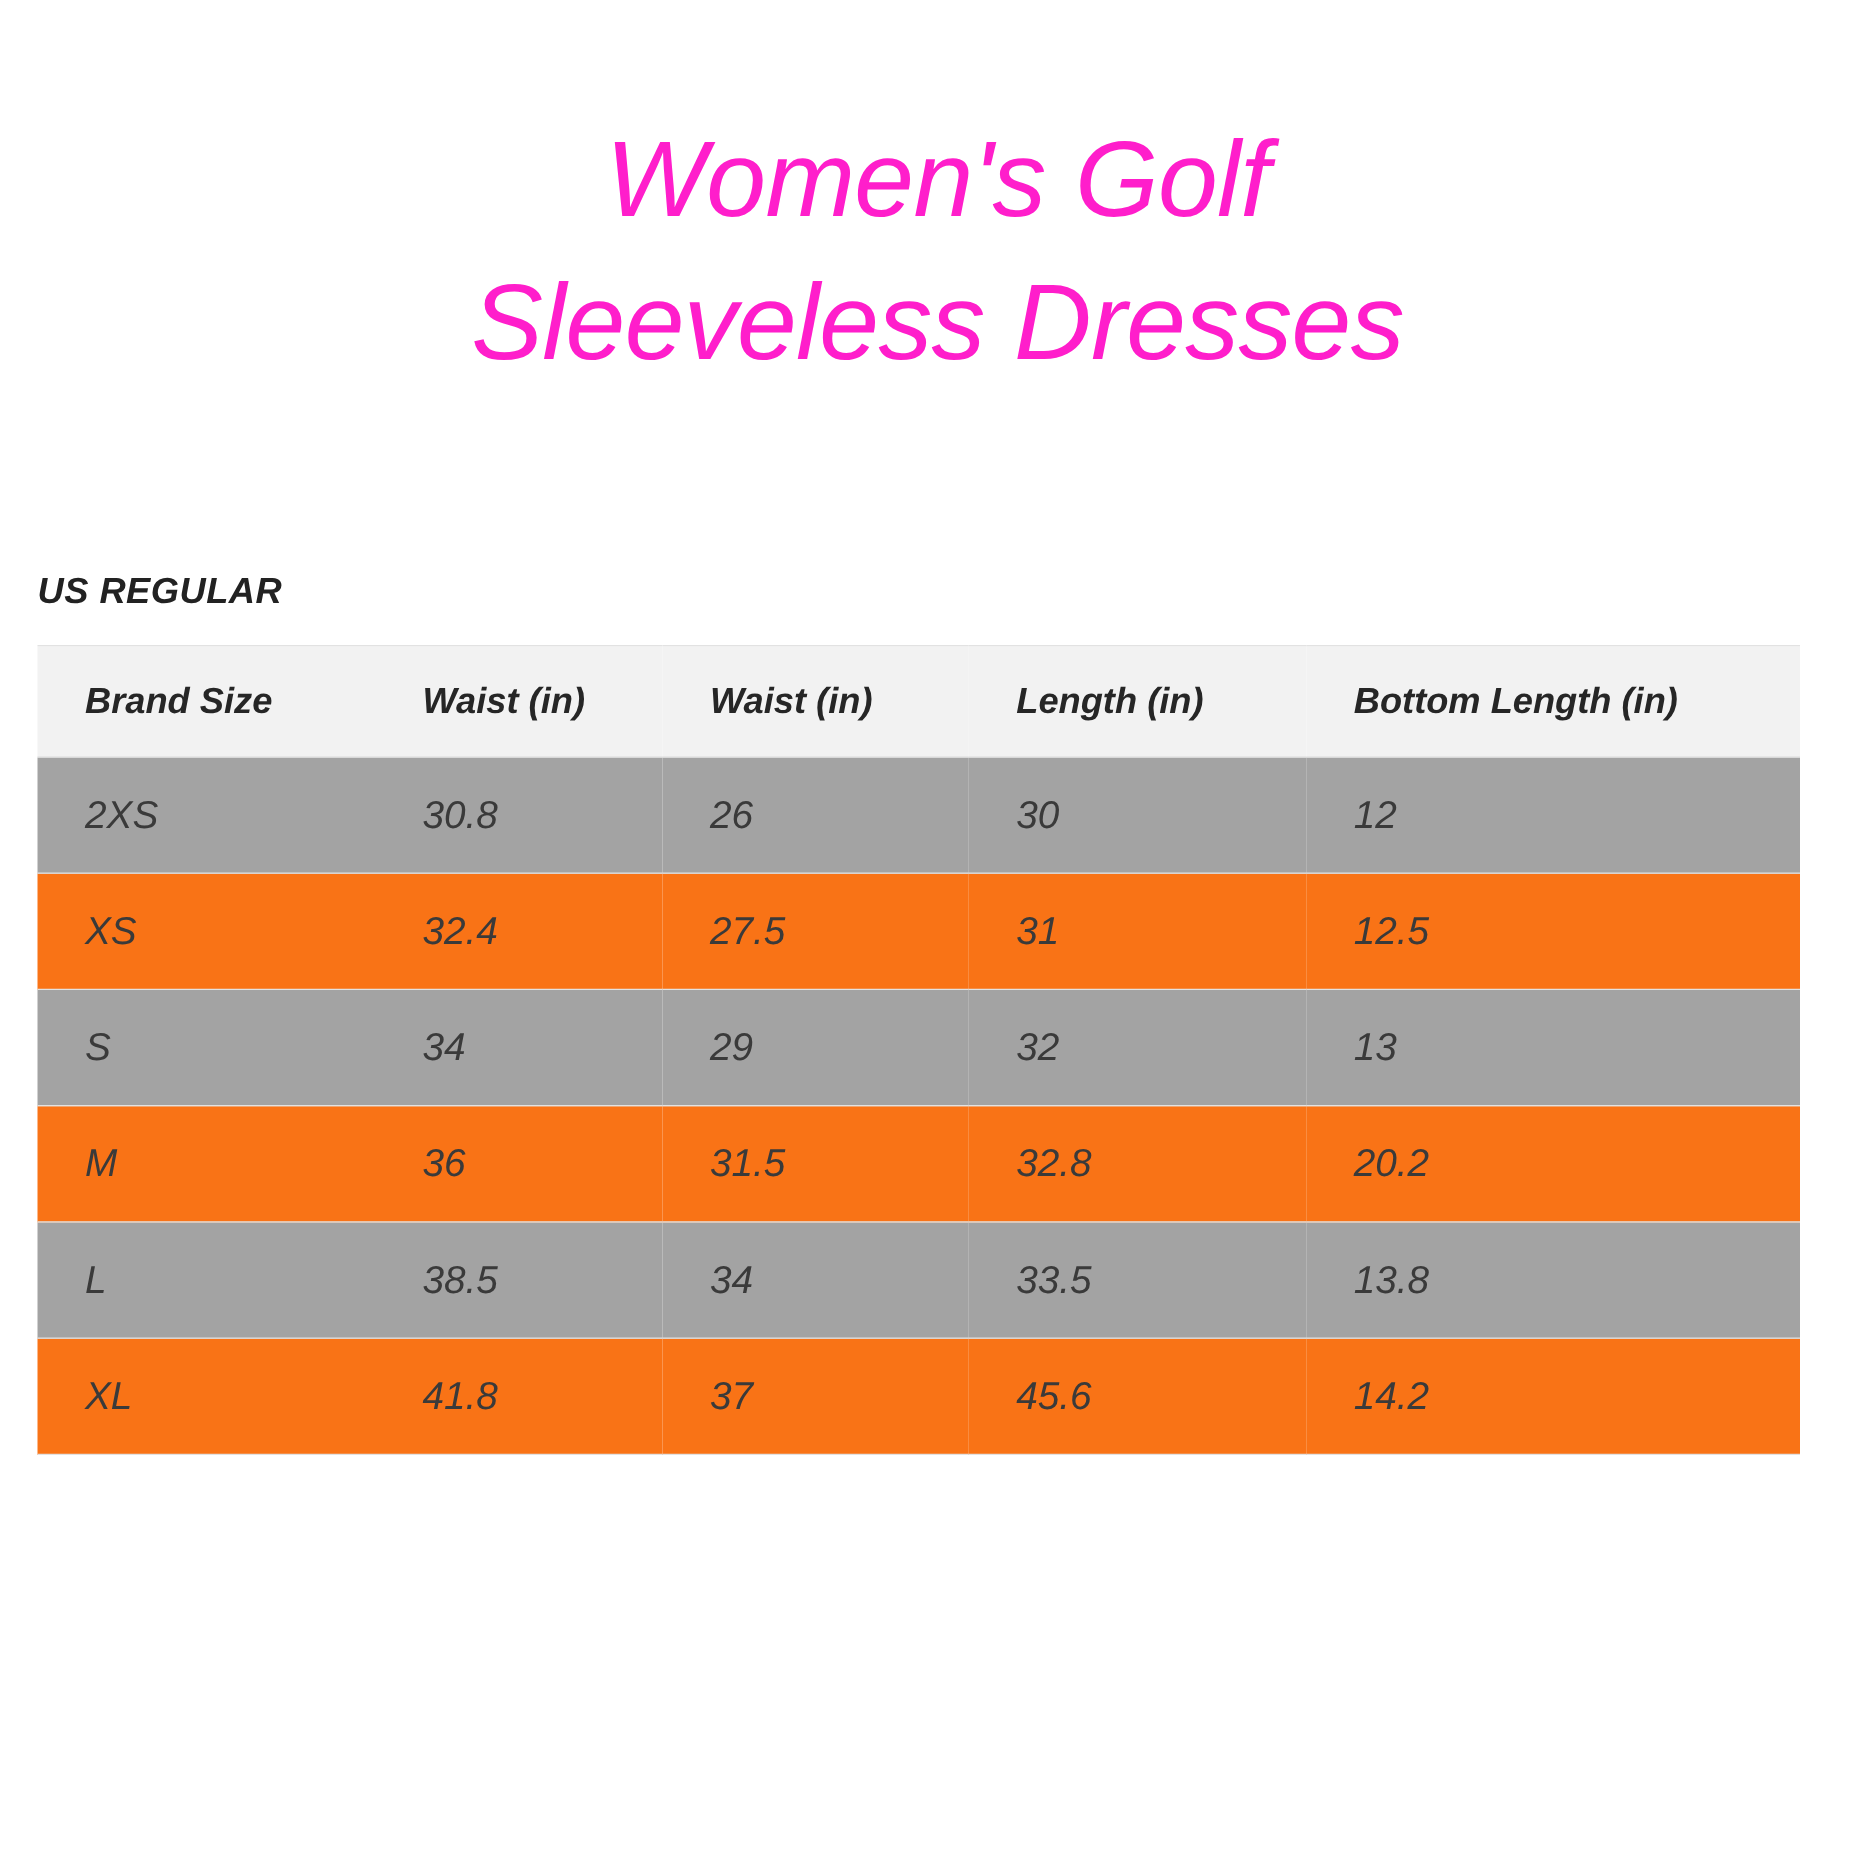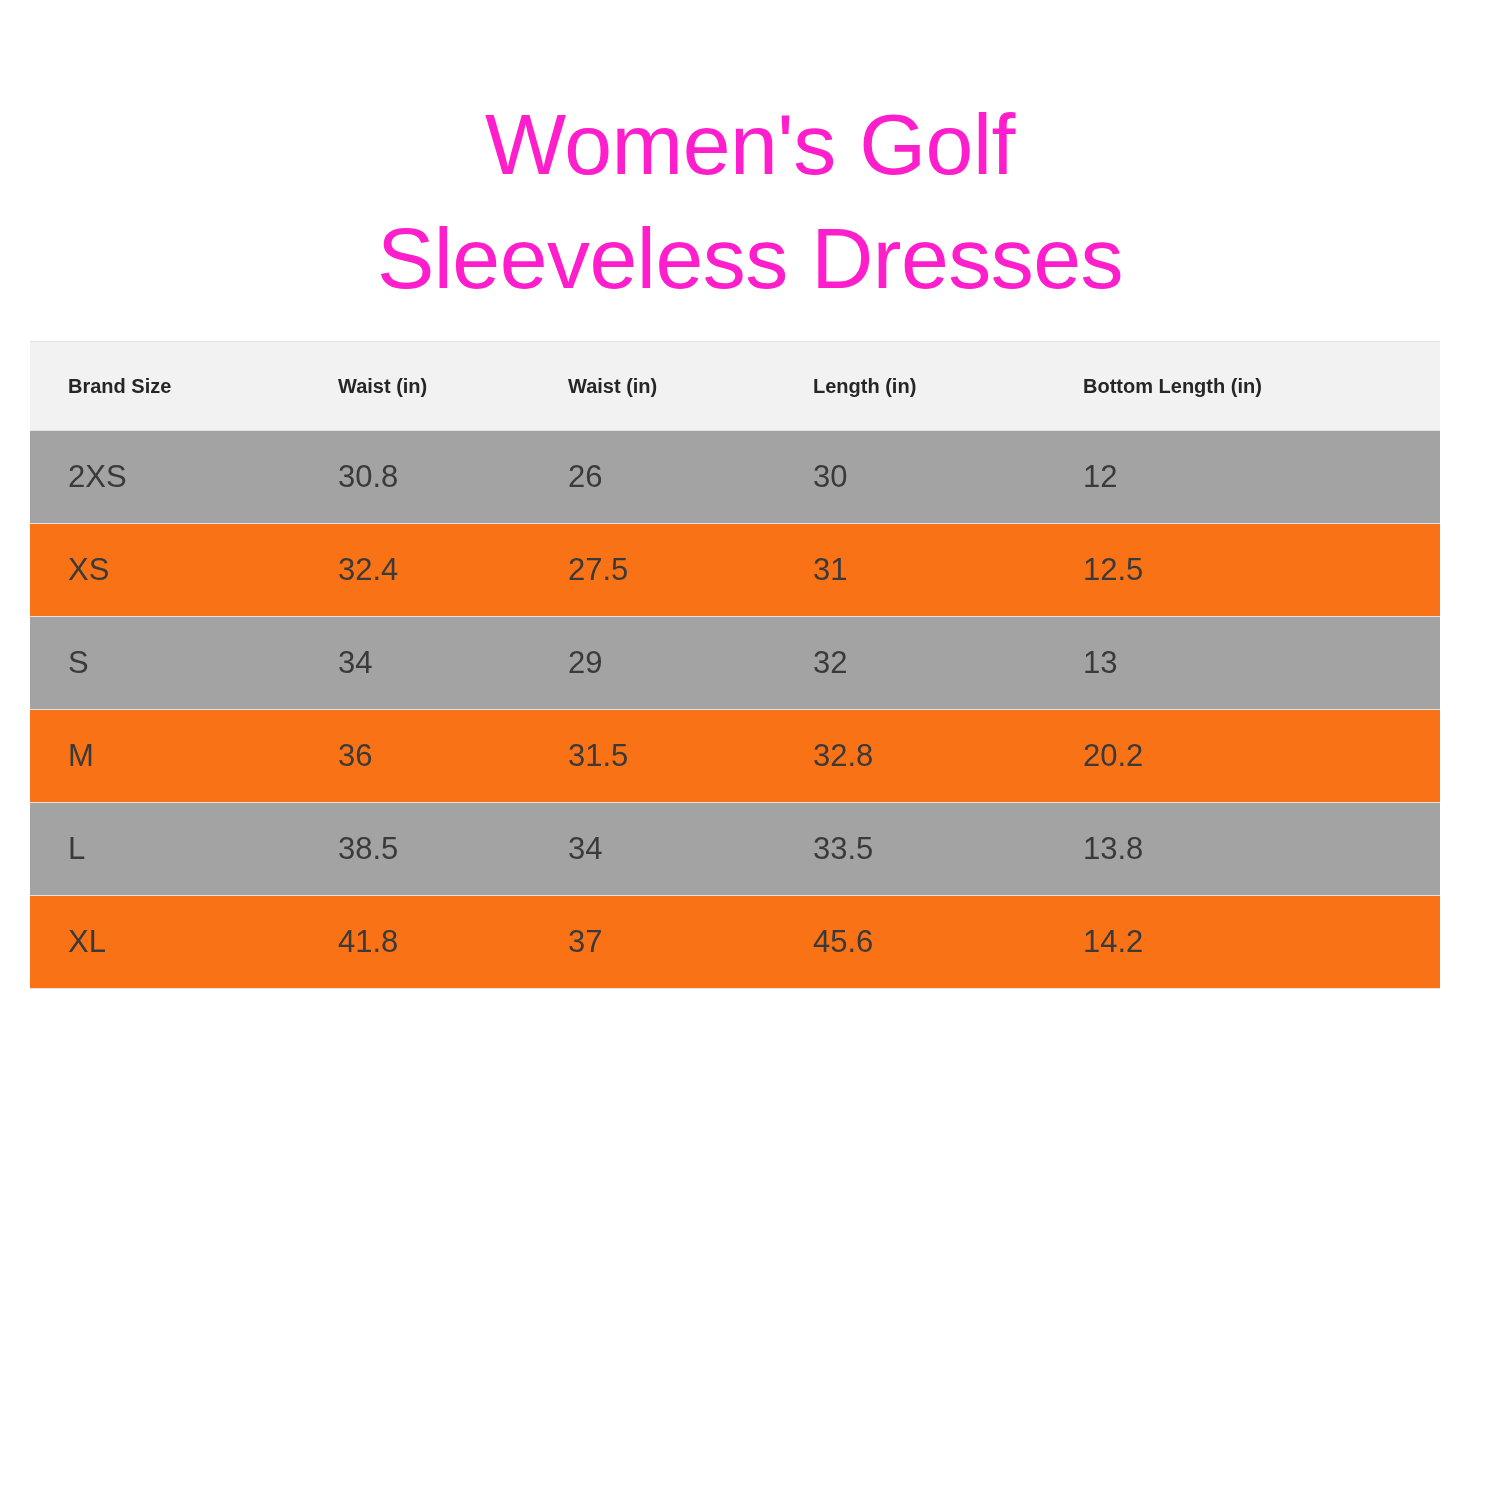--- a/index.html
+++ b/index.html
@@ -12,20 +12,21 @@
     background: #ffffff;
     font-family: "Liberation Sans", sans-serif;
     color: #333333;
     overflow: hidden;
   }
   .page {
     position: relative;
     width: 1500px;
     height: 1212px;
     box-sizing: border-box;
+    font-style: italic;
   }
   .title {
     text-align: center;
     color: #ff1ecb;
     font-size: 86px;
     line-height: 1.32;
     font-weight: 400;
     letter-spacing: -0.5px;
     padding-top: 88px;
     padding-left: 40px;
@@ -60,21 +61,21 @@
     height: 92px;
     border-top: 1px solid #e2e2e2;
     border-bottom: 1px solid #e2e2e2;
     font-weight: 400;
   }
   table.size-chart thead th {
     font-weight: bold;
     color: #262626;
     background: #f2f2f2;
     height: 88px;
-    font-size: 20px;
+    font-size: 29px;
   }
   table.size-chart tbody tr.alt td {
     background: #f97316;
   }
   table.size-chart tbody tr.plain td {
     background: #a3a3a3;
   }
   col.c0 { width: 270px; }
   col.c1 { width: 230px; }
   col.c2 { width: 245px; }
@@ -84,20 +85,21 @@
 </head>
 <body>
 
 <div class="page">
 
   <div class="title" style="color: rgb(255, 30, 203);">
     <span class="line">Women's Golf</span>
     <span class="line">Sleeveless Dresses</span>
   </div>
 
+  <div class="section-label">US REGULAR</div>
 
   <div class="table-wrap">
     <table class="size-chart">
       <colgroup>
         <col class="c0">
           <col class="c1">
           <col class="c2">
           <col class="c3">
           <col class="c4">
       </colgroup>

